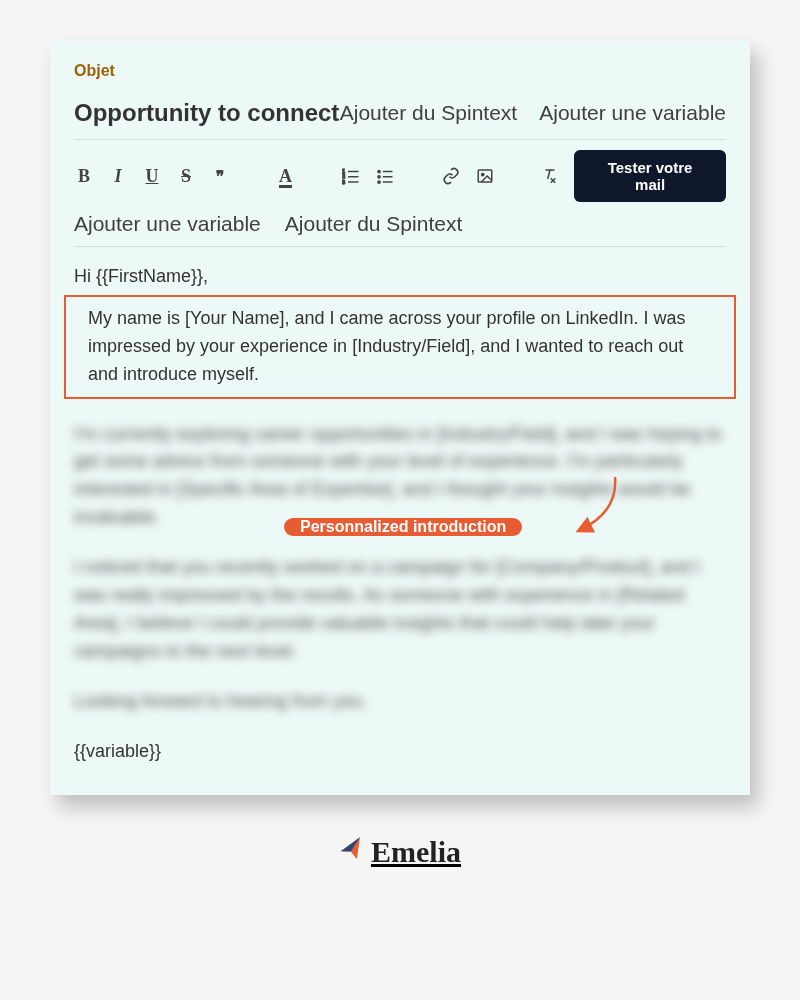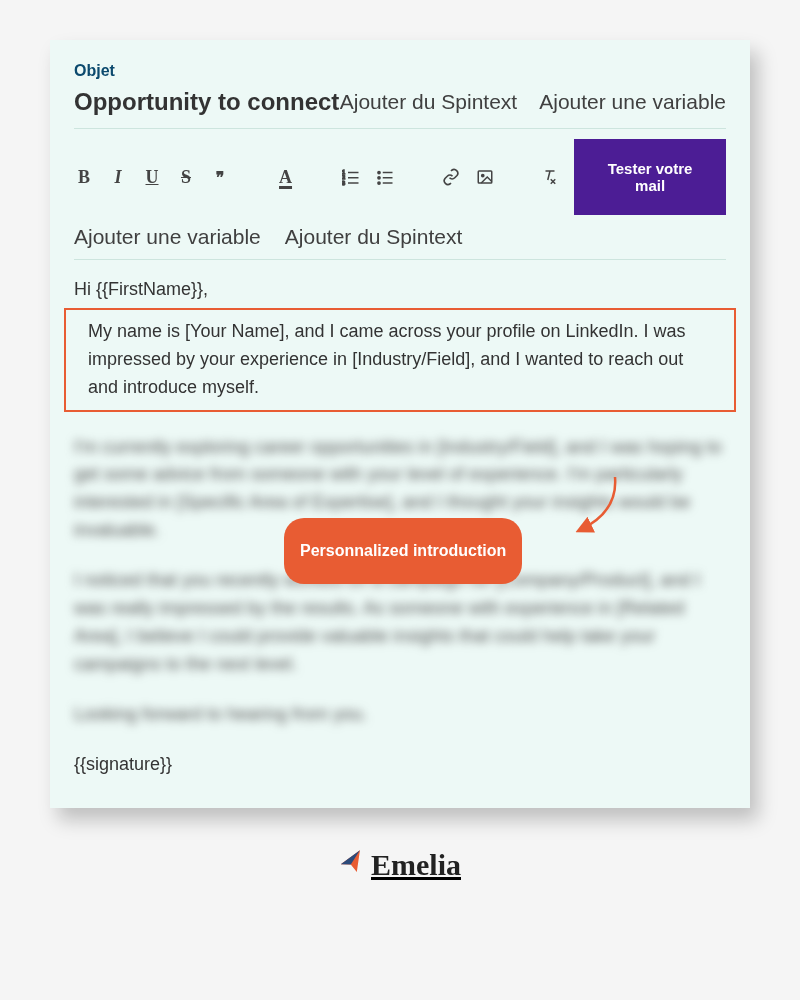--- a/index.html
+++ b/index.html
@@ -16,22 +16,22 @@
     .editor-card {
       background: #edf9f6;
       width: 700px;
       box-shadow: 8px 12px 18px rgba(0,0,0,0.22);
       padding: 22px 24px 30px 24px;
       position: relative;
     }
     .label-objet {
       font-weight: 700;
       font-size: 16px;
-      color: #0c4a6e;
-      margin-bottom: 8px;
+      color: #a16207;
+      margin-bottom: 19px;
     }
     .subject-row {
       display: flex;
       align-items: center;
       justify-content: space-between;
       margin-bottom: 12px;
     }
     .subject-text {
       font-weight: 700;
       font-size: 24px;
@@ -79,26 +79,26 @@
     .tb-strike { text-decoration: line-through; }
     .tb-font-color {
       position: relative;
       text-decoration: underline;
       text-decoration-color: #444;
       text-decoration-thickness: 3px;
       text-underline-offset: 3px;
     }
     .test-btn {
       margin-left: auto;
-      background: #4c1d95;
+      background: #0f172a;
       color: #fff;
       font-weight: 600;
       font-size: 15px;
-      padding: 21px 18px;
-      border-radius: 0;
+      padding: 9px 18px;
+      border-radius: 6px;
       cursor: pointer;
       border: none;
     }
     .secondary-links {
       display: flex;
       gap: 24px;
       margin-top: 10px;
       padding-bottom: 10px;
       border-bottom: 1px solid #cde5de;
     }
@@ -130,21 +130,21 @@
       color: #333;
     }
     .callout {
       position: absolute;
       left: 234px;
       top: 478px;
       background: #e85c33;
       color: #fff;
       font-weight: 700;
       font-size: 16px;
-      padding: 24px 16px;
+      padding: 0 16px;
       border-radius: 20px;
       z-index: 5;
     }
     .arrow-svg {
       position: absolute;
       left: 510px;
       top: 432px;
       z-index: 4;
     }
     .logo-row {
@@ -255,21 +255,21 @@
     <div class="greeting">Hi {{FirstName}},</div>
 
     <div class="highlight-box">
       <span>My name is [Your Name], and I came across your profile on LinkedIn. I was impressed by your experience in [Industry/Field], and I wanted to reach out and introduce myself.</span>
     </div>
 
     <div class="blurred">I'm currently exploring career opportunities in [Industry/Field], and I was hoping to get some advice from someone with your level of experience. I'm particularly interested in [Specific Area of Expertise], and I thought your insights would be invaluable.</div>
     <div class="blurred">I noticed that you recently worked on a campaign for [Company/Product], and I was really impressed by the results. As someone with experience in [Related Area], I believe I could provide valuable insights that could help take your campaigns to the next level.</div>
     <div class="blurred">Looking forward to hearing from you.</div>
 
-    <div class="signature">{{signature}}</div>
+    <div class="signature">{{variable}}</div>
   </div>
 
   <svg class="arrow-svg" width="70" height="70">
     <defs>
       <marker id="arrowhead" markerWidth="7" markerHeight="7" refX="5" refY="3.5" orient="auto">
         <polygon points="0 0, 7 3.5, 0 7" fill="#e85c33"></polygon>
       </marker>
     </defs>
     <path d="M 55 5 Q 58 40 20 58" stroke="#e85c33" stroke-width="2.5" fill="none" marker-end="url(#arrowhead)"></path>
   </svg>

